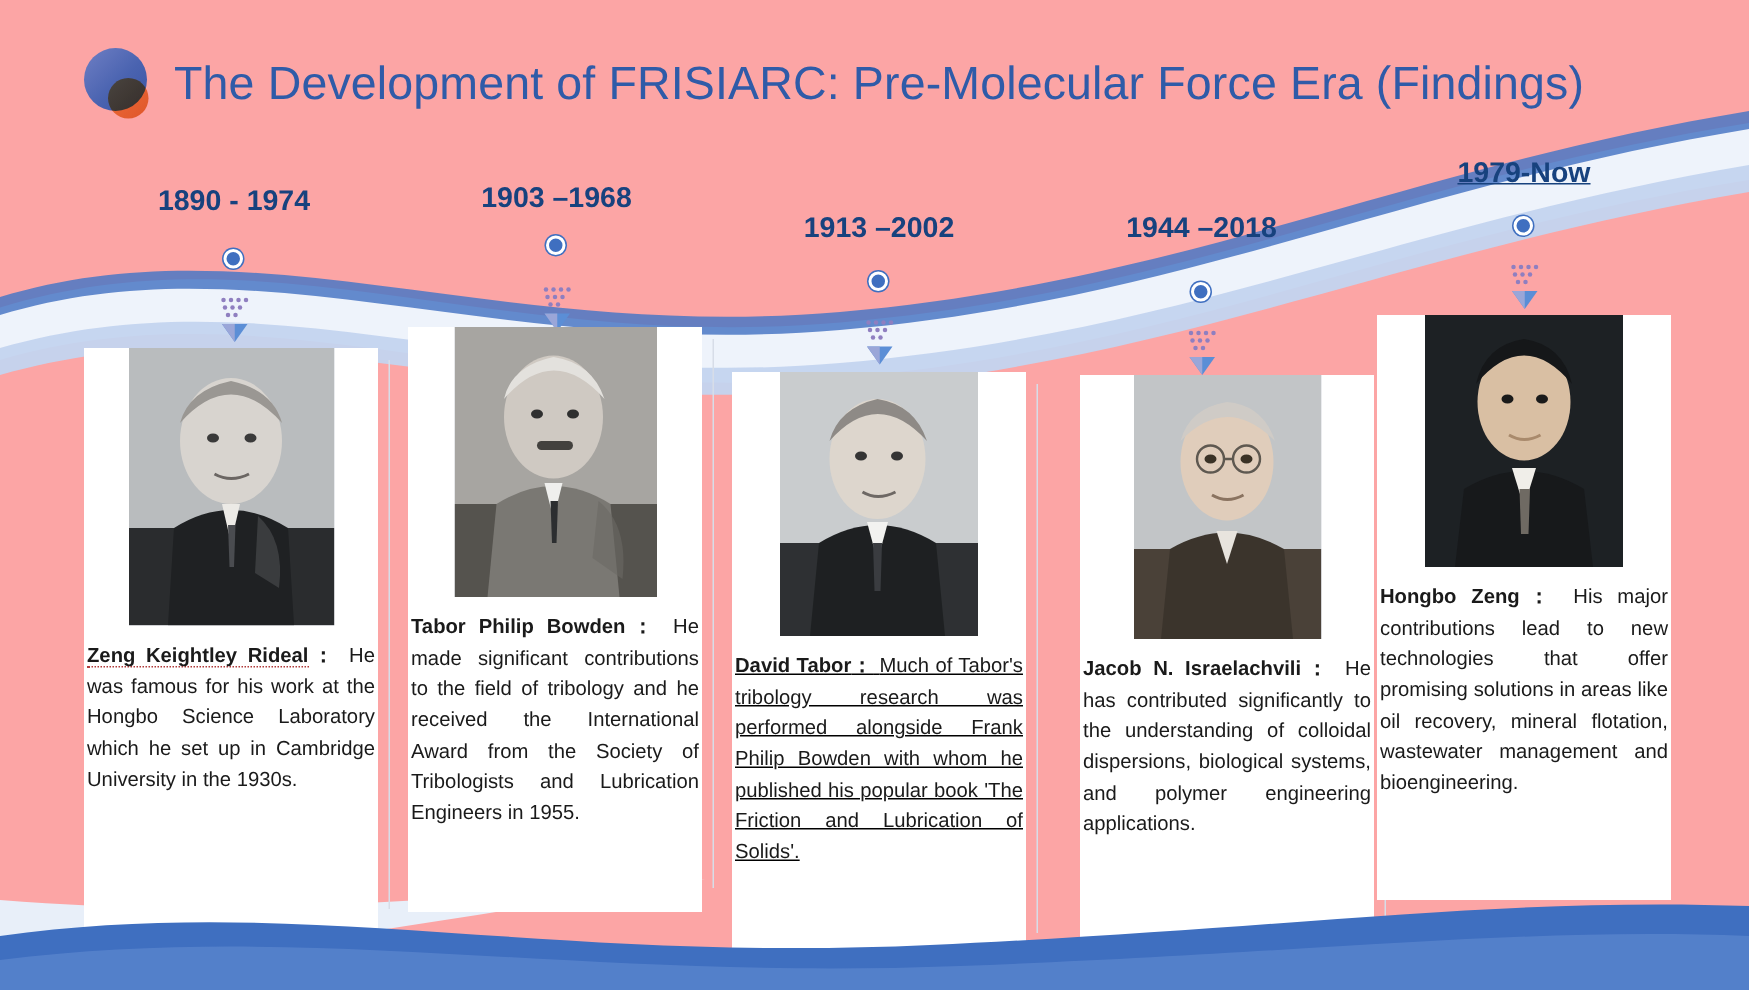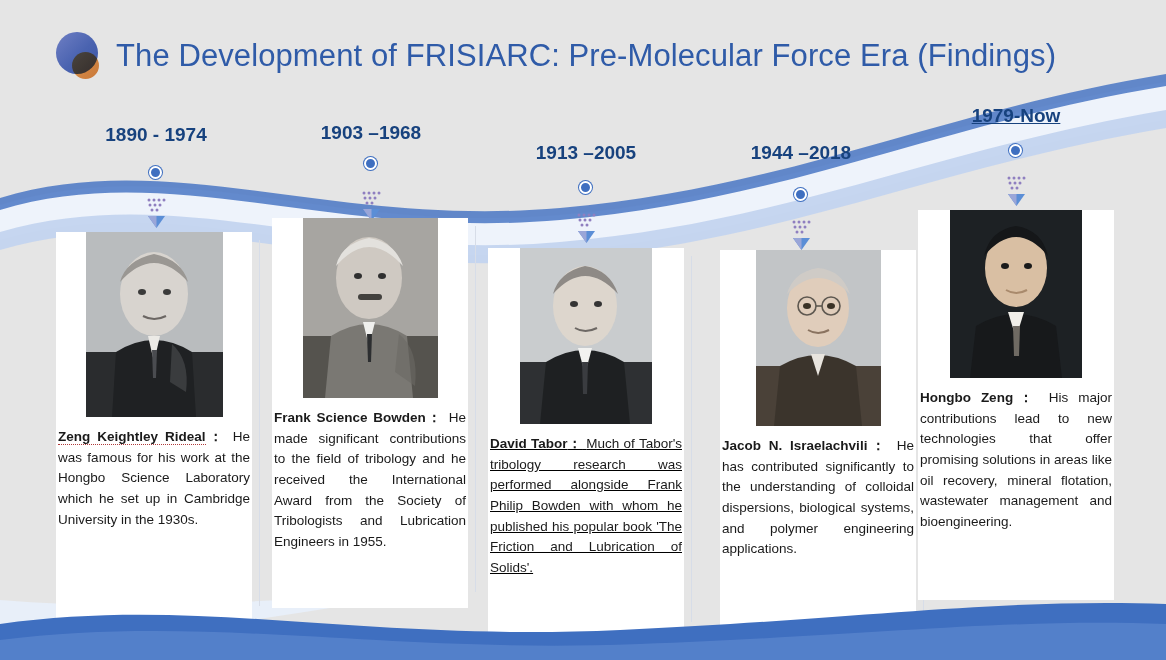--- a/index.html
+++ b/index.html
@@ -7,21 +7,21 @@
     margin: 0; padding: 0;
     width: 1166px; height: 660px;
     overflow: hidden;
     background: #ffffff;
     font-family: "Liberation Sans", sans-serif;
   }
   #stage {
     position: relative;
     width: 1166px;
     height: 660px;
-    background: #e5e5e5;
+    background: #fca5a5;
     overflow: hidden;
   }
 
   
   #header {
     position: absolute;
     left: 0; top: 0;
     width: 1166px; height: 100px;
   }
   .logo-wrap {
@@ -197,21 +197,21 @@
         <circle cx="5" cy="8" r="1.5"></circle>
           <circle cx="10" cy="8" r="1.5"></circle>
           <circle cx="15" cy="8" r="1.5"></circle>
         <circle cx="7" cy="13" r="1.5"></circle>
           <circle cx="12" cy="13" r="1.5"></circle>
       </g>
       <path d="M3,19 L20,19 L11.5,31 Z" fill="#5b8ed6"></path>
       <path d="M3,19 L11.5,19 L11.5,31 Z" fill="#9aa6d8"></path>
     </svg>
 
-    <div class="tl-year" style="left:518px; top:47px; width:136px;">1913 –2005</div>
+    <div class="tl-year" style="left:518px; top:47px; width:136px;">1913 –2002</div>
     <div class="tl-node" style="left:579px; top:86px;"></div>
     <svg class="tl-drop" style="left:575px; top:117px;" width="22" height="40" viewBox="0 0 22 40">
       <g fill="#8f7fc0">
         <circle cx="4" cy="3" r="1.5"></circle>
           <circle cx="9" cy="3" r="1.5"></circle>
           <circle cx="14" cy="3" r="1.5"></circle>
           <circle cx="19" cy="3" r="1.5"></circle>
         <circle cx="5" cy="8" r="1.5"></circle>
           <circle cx="10" cy="8" r="1.5"></circle>
           <circle cx="15" cy="8" r="1.5"></circle>
@@ -291,21 +291,21 @@
         <ellipse cx="55" cy="58" rx="4" ry="3" fill="#2f2f2f"></ellipse>
         <ellipse cx="79" cy="58" rx="4" ry="3" fill="#2f2f2f"></ellipse>
         <rect x="55" y="76" width="24" height="6" rx="3" fill="#43413e"></rect>
         <path d="M28,118 Q66,94 104,118 L110,180 L22,180 Z" fill="#7a7873"></path>
         <path d="M60,104 L66,128 L72,104 Z" fill="#efefed"></path>
         <path d="M64,116 L69,116 L68,144 L65,144 Z" fill="#2c2e30"></path>
         <path d="M96,116 Q116,132 112,168 L92,154 Z" fill="#6b6964" opacity=".6"></path>
       </svg>
     </div>
     <div class="body">
-      <span class="pname"><span>Frank Science Bowden</span><span>：</span></span>
+      <span class="pname"><span>Tabor Philip Bowden</span><span>：</span></span>
       <span>He made significant contributions to the field of tribology and he received the International Award from the Society of Tribologists and Lubrication Engineers in 1955.</span>
     </div>
   </div>
 
   <div class="card divider" id="card-2">
     <div class="photo" style="width:132px; height:176px;">
       <svg width="132" height="176" viewBox="0 0 132 176">
         <rect width="132" height="176" fill="#c9ccce"></rect>
         <rect y="114" width="132" height="62" fill="#2e3033"></rect>
         <ellipse cx="65" cy="58" rx="32" ry="40" fill="#ddd6cd"></ellipse>

